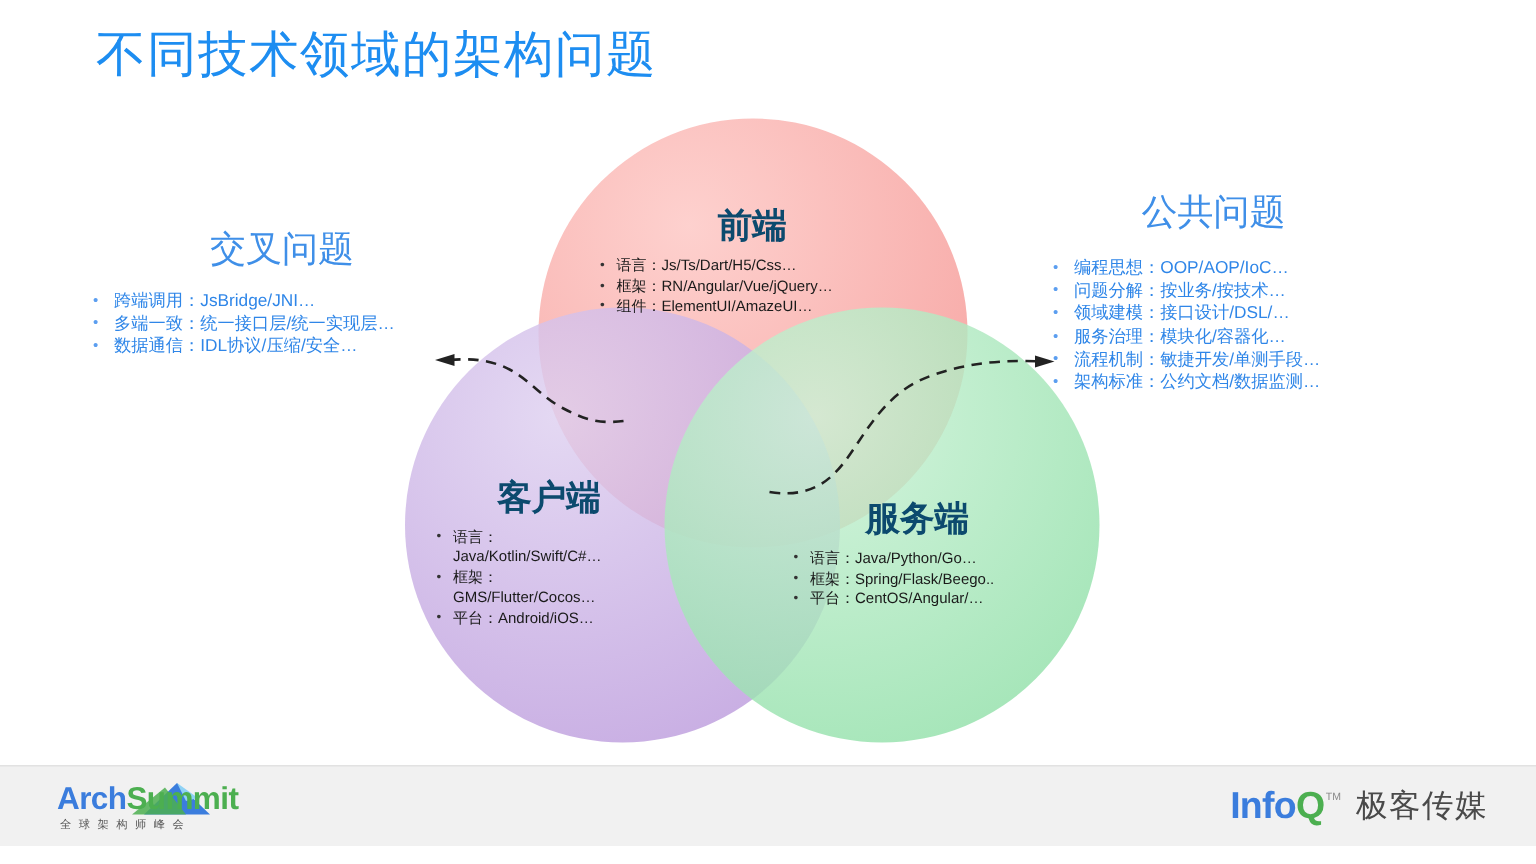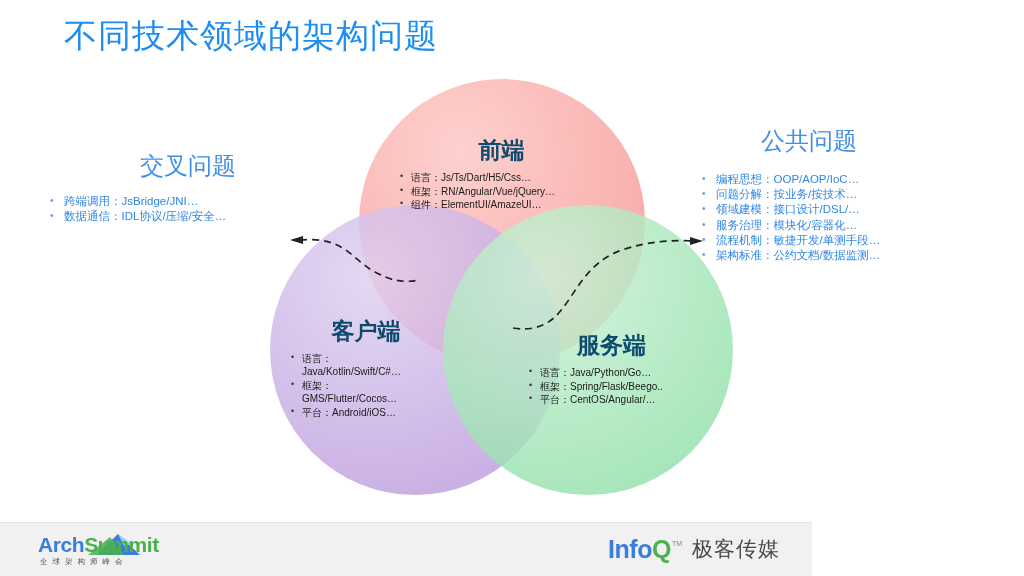--- a/index.html
+++ b/index.html
@@ -62,21 +62,21 @@
     padding-left: 16px;
   }
   .side-list li::before {
     content: "\2022";
     position: absolute;
     left: 2px;
     top: -1px;
     font-size: 10px;
     color: #5b9ef0;
   }
-  #cross-list { left: 48px; top: 194px; }
+  #cross-list { left: 60px; top: 194px; }
   #public-list { left: 700px; top: 172px; }
 
   
   #venn {
     position: absolute;
     left: 0; top: 0;
     width: 1024px;
     height: 576px;
     pointer-events: none;
   }
@@ -127,22 +127,22 @@
   #block-client  { left: 286px; top: 316px; width: 160px; }
   #block-client .circle-list { padding-left: 4px; }
 
   #block-server  { left: 524px; top: 330px; width: 175px; }
   #block-server .circle-list { padding-left: 4px; }
 
   
   #footer {
     position: absolute;
     left: 0;
-    bottom: 0;
-    width: 812px;
+    bottom: 12px;
+    width: 1024px;
     height: 53px;
     background: #f1f1f1;
     border-top: 1px solid #e2e2e2;
   }
   #archsummit-logo {
     position: absolute;
     left: 38px;
     top: 10px;
     width: 125px;
     height: 36px;
@@ -218,20 +218,21 @@
     <path d="M 300 240 C 345 236 352 260 375 272 C 392 281 402 283 420 280" fill="none" stroke="#222" stroke-width="1.7" stroke-dasharray="7,5" stroke-linecap="butt"></path>
     <path d="M 290 240 L 303 236 L 303 244 Z" fill="#222"></path>
 
     <path d="M 513 328 C 545 333 558 316 570 298 C 584 277 596 259 622 250 C 648 241 672 240 693 241" fill="none" stroke="#222" stroke-width="1.7" stroke-dasharray="7,5" stroke-linecap="butt"></path>
     <path d="M 703 241 L 690 237 L 690 245 Z" fill="#222"></path>
   </svg>
 
   <div class="side-heading" id="cross-heading">交叉问题</div>
   <ul class="side-list" id="cross-list">
     <li>跨端调用：JsBridge/JNI…</li>
+    <li>多端一致：统一接口层/统一实现层…</li>
     <li>数据通信：IDL协议/压缩/安全…</li>
   </ul>
 
   <div class="side-heading" id="public-heading">公共问题</div>
   <ul class="side-list" id="public-list">
     <li>编程思想：OOP/AOP/IoC…</li>
     <li>问题分解：按业务/按技术…</li>
     <li>领域建模：接口设计/DSL/…</li>
     <li>服务治理：模块化/容器化…</li>
     <li>流程机制：敏捷开发/单测手段…</li>

